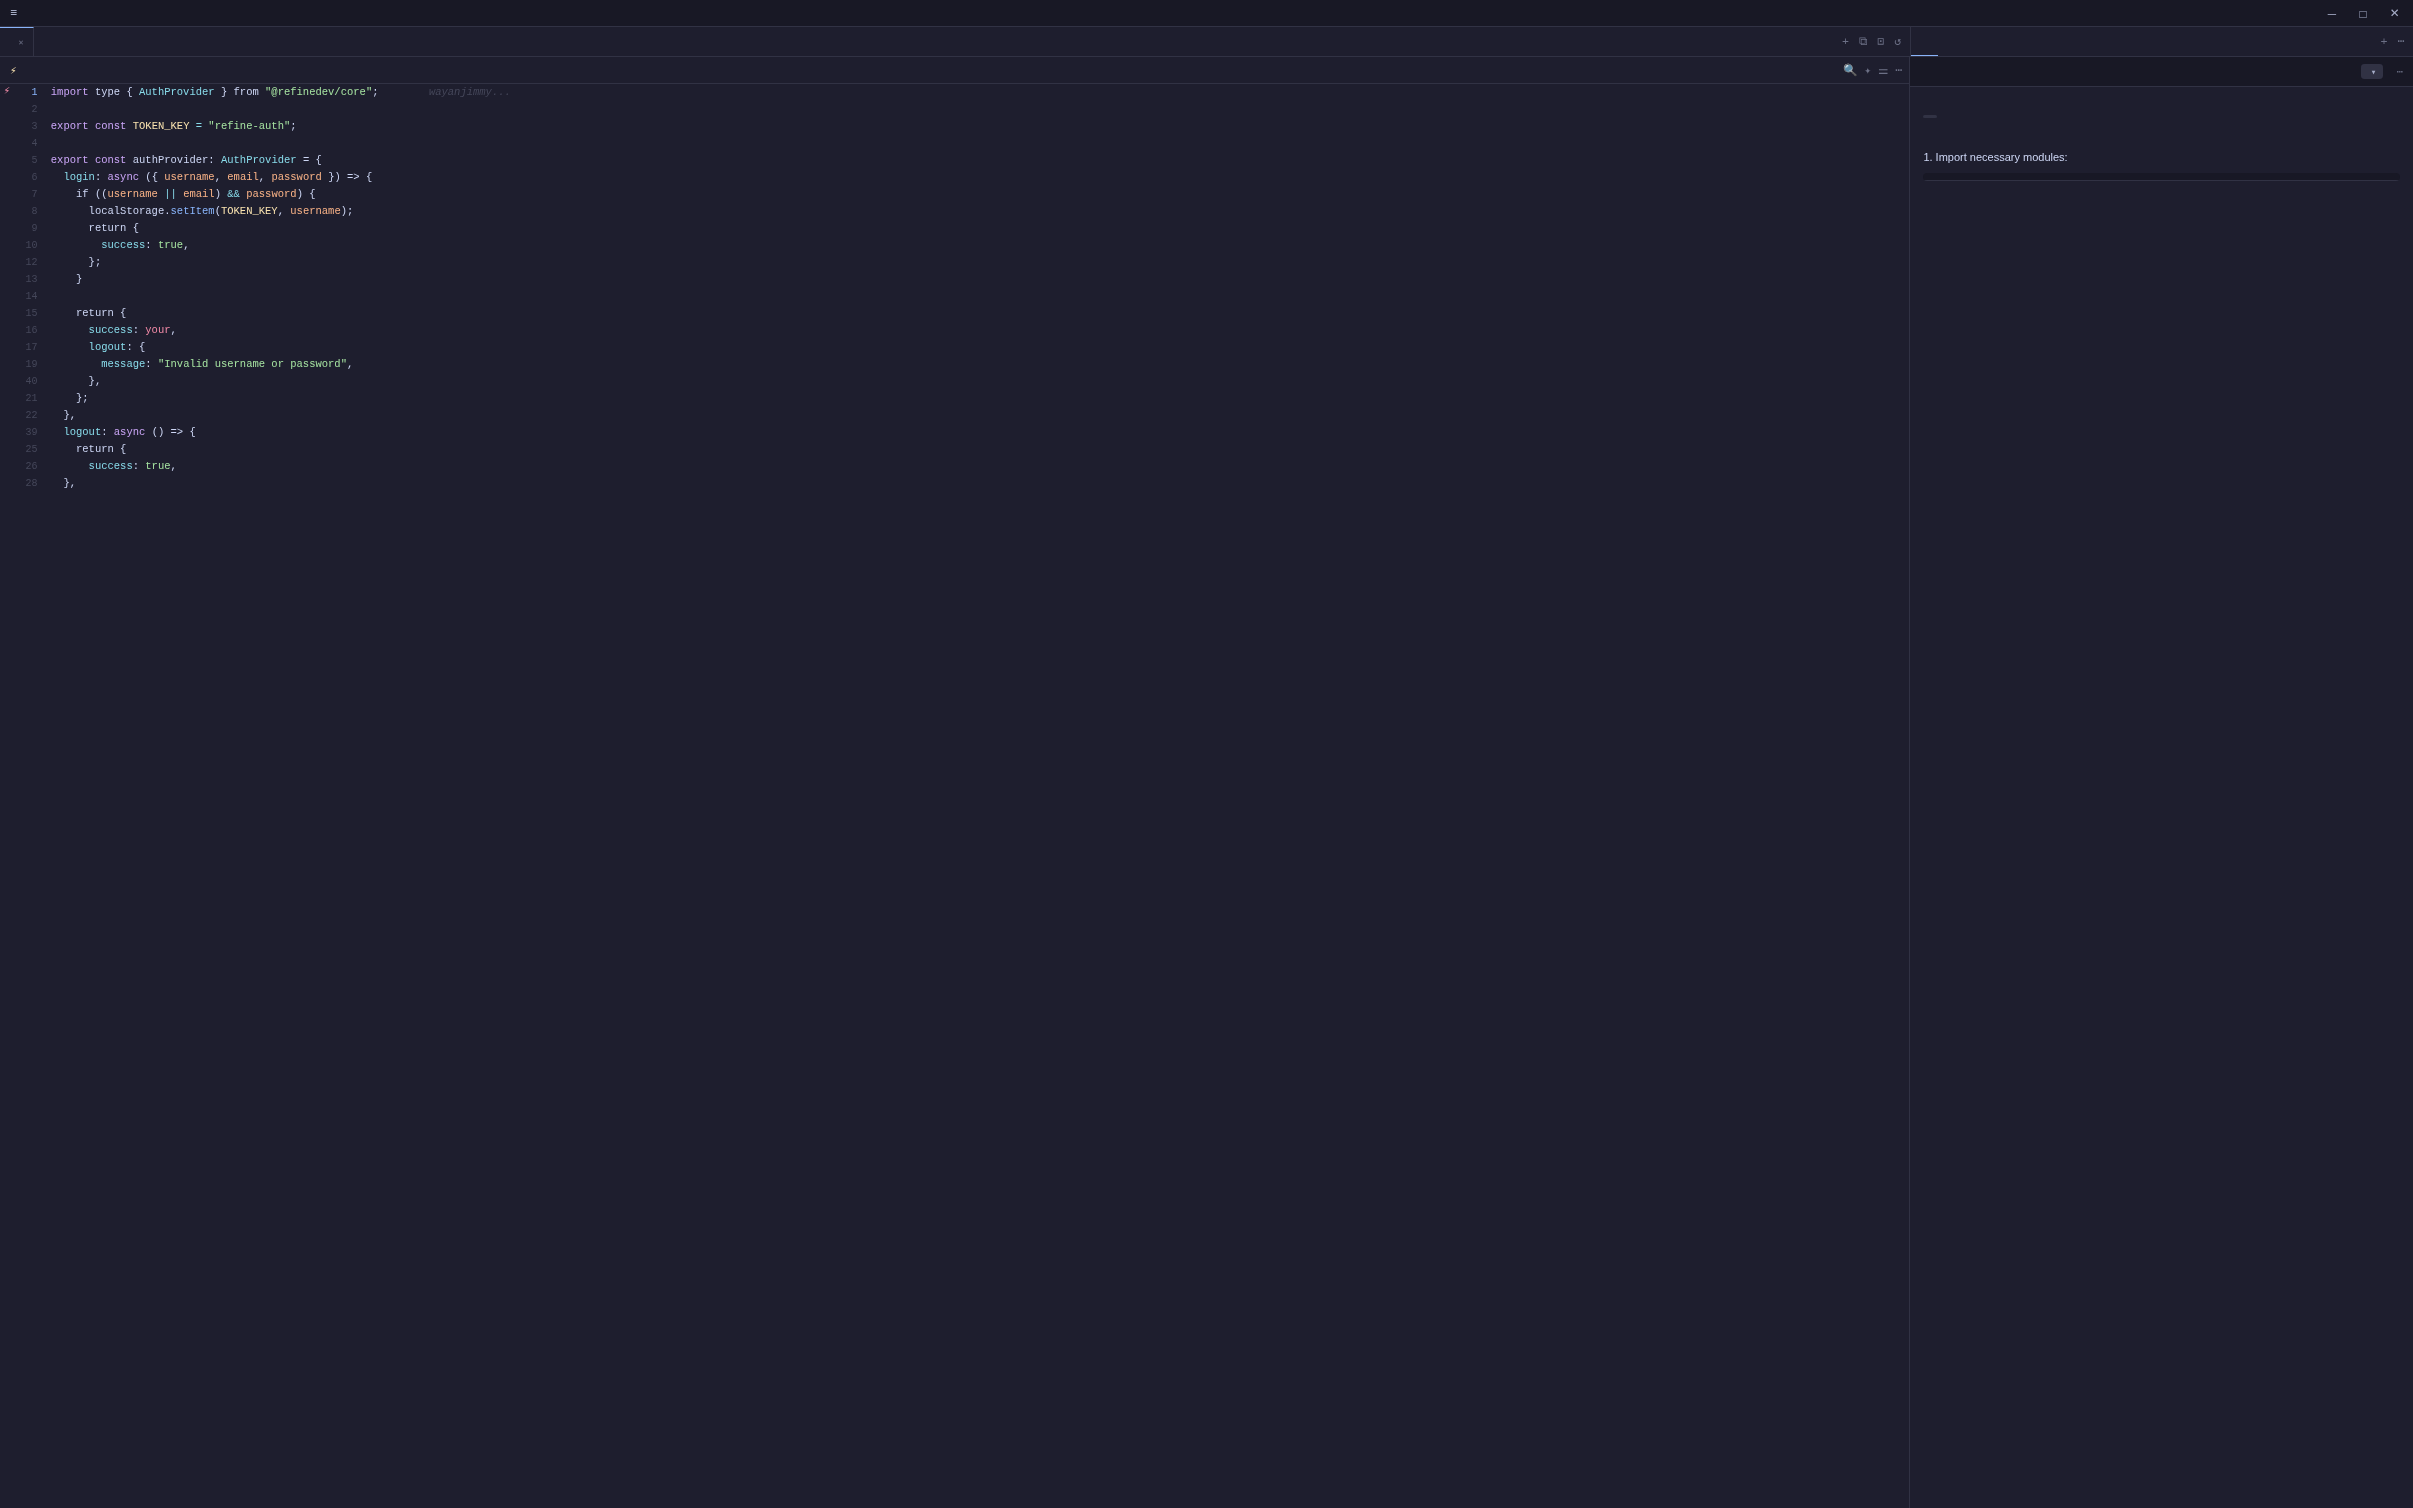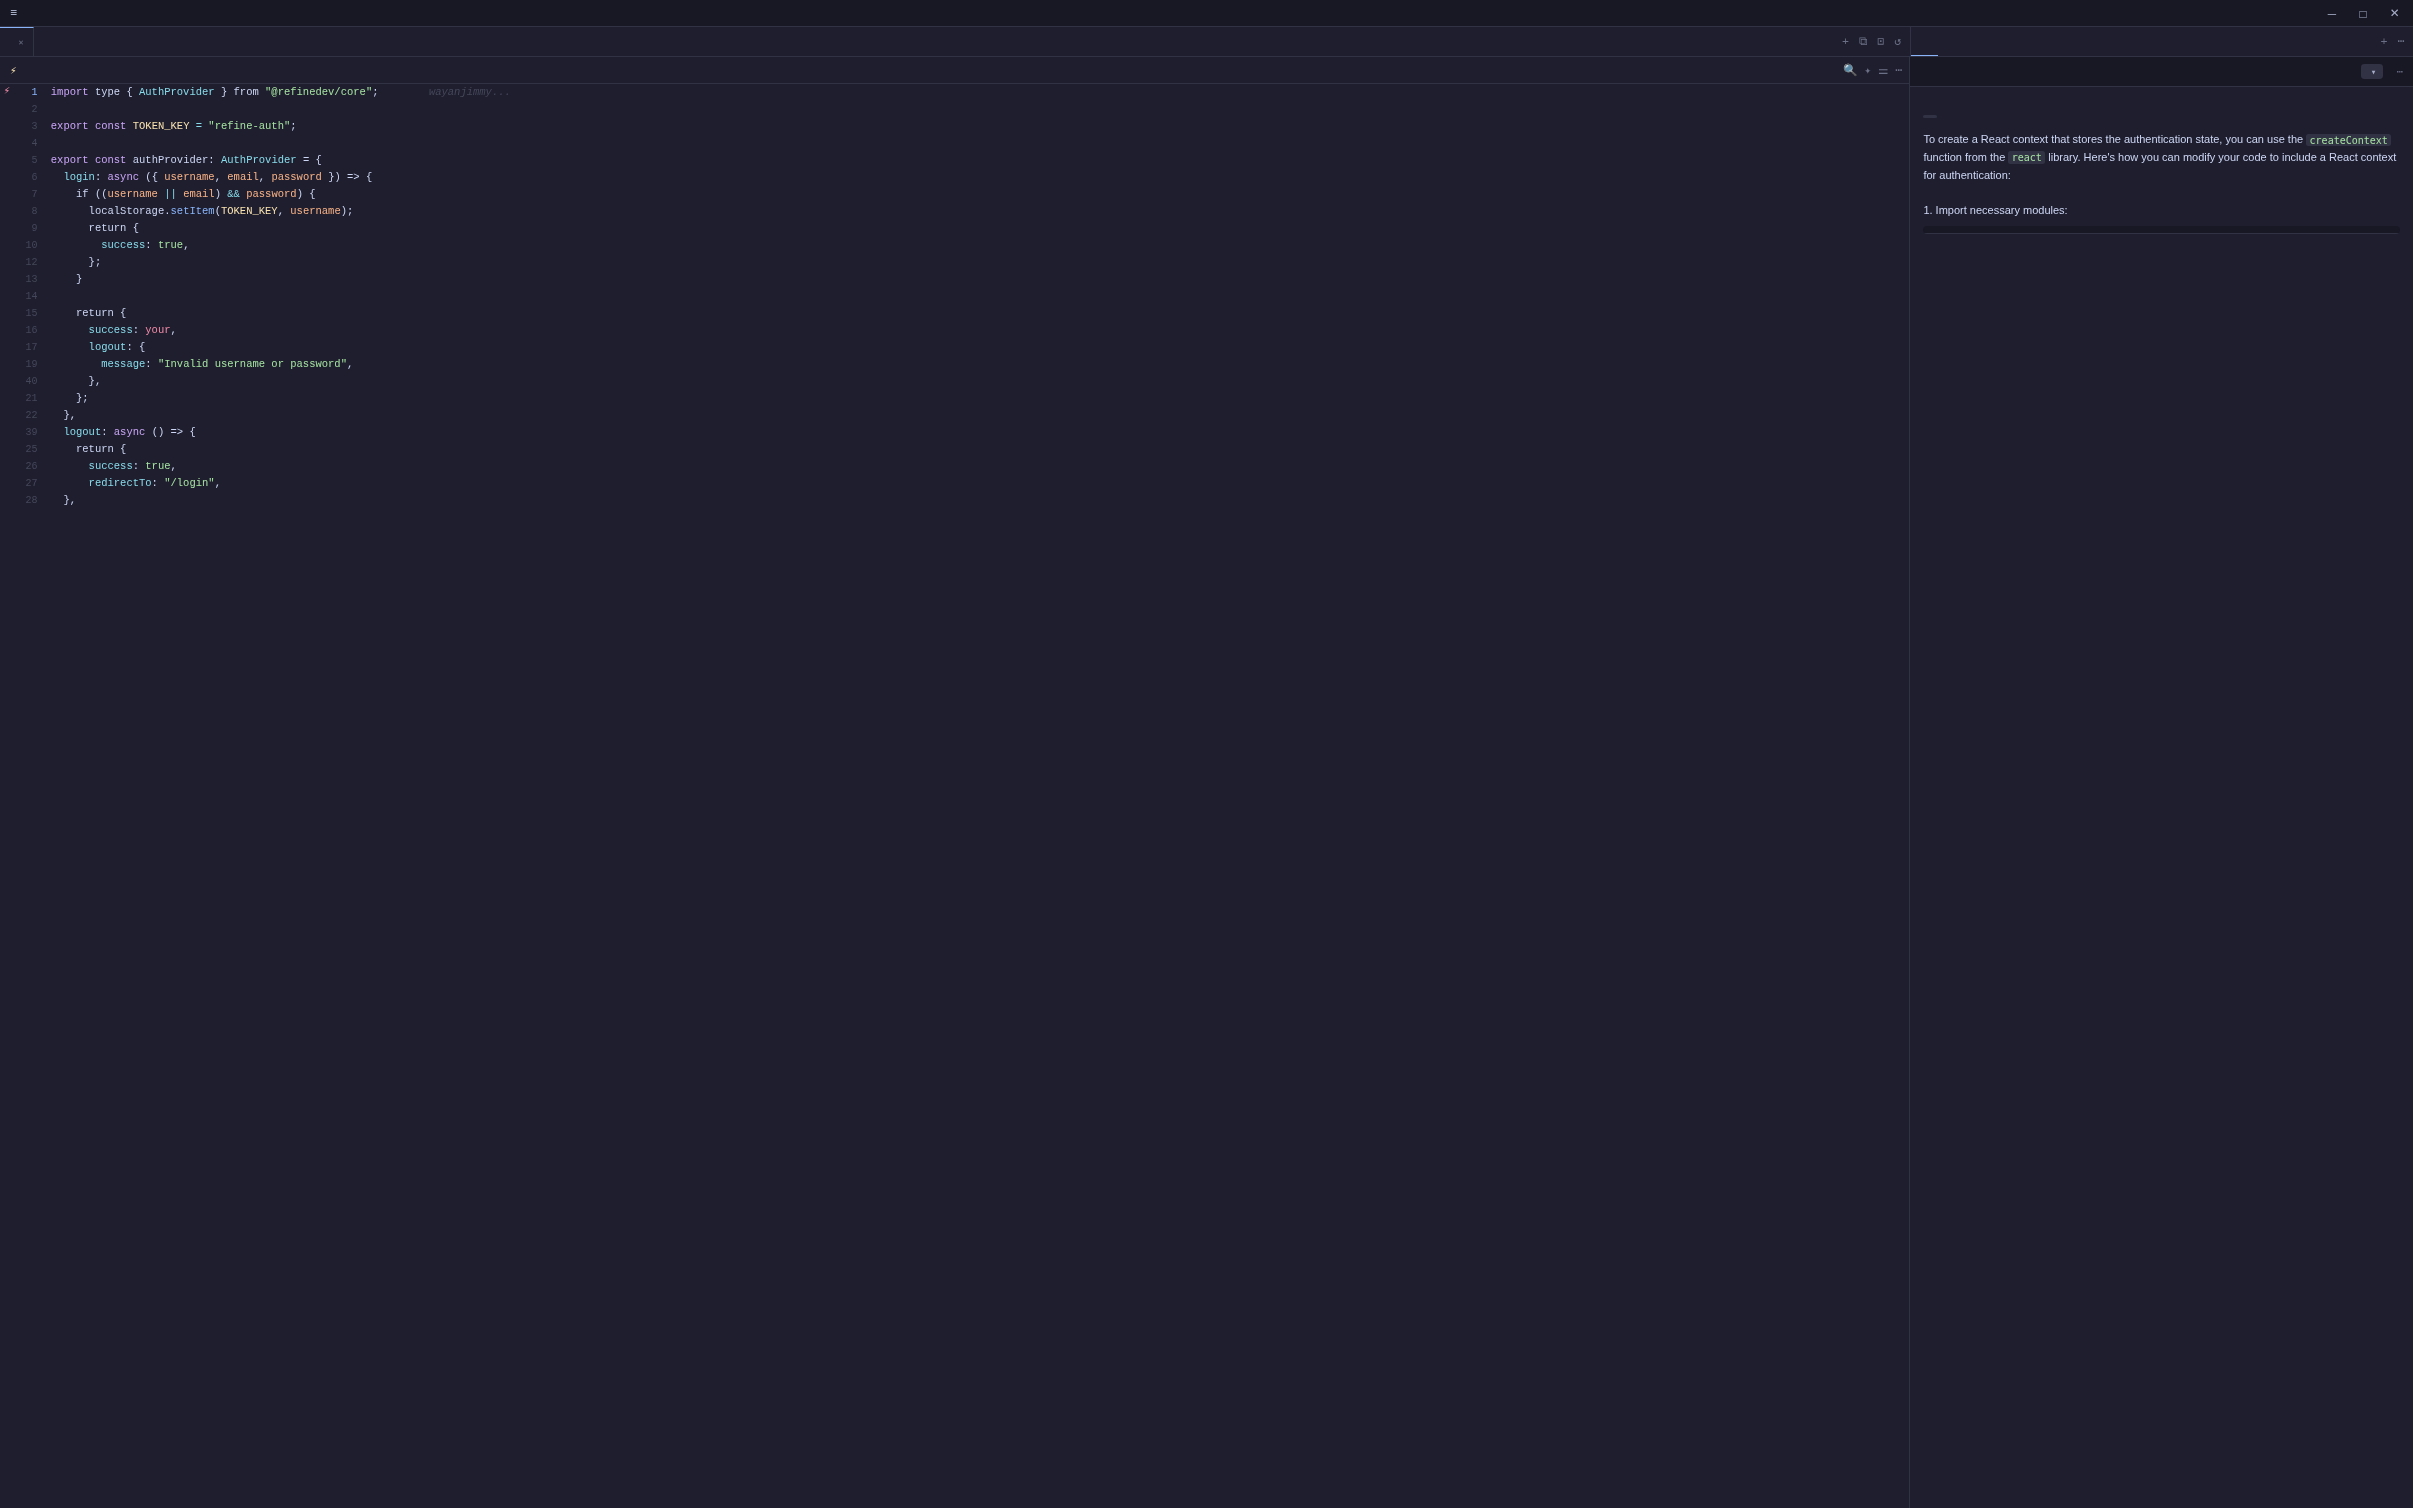--- a/index.html
+++ b/index.html
@@ -524,25 +524,20 @@
           <span class="line-number">25</span>
           <span class="line-content"><span class="punct">    return {</span></span>
         </div>
 
         <div class="code-line">
           <span class="line-indicator"></span>
           <span class="line-number">26</span>
           <span class="line-content"><span class="punct">      </span><span class="prop">success</span><span class="punct">: </span><span class="bool-true">true</span><span class="punct">,</span></span>
         </div>
 
-        <div class="code-line">
-          <span class="line-indicator"></span>
-          <span class="line-number">27</span>
-          <span class="line-content"><span class="punct">      </span><span class="prop">redirectTo</span><span class="punct">: </span><span class="str">"/login"</span><span class="punct">,</span></span>
-        </div>
 
         <div class="code-line">
           <span class="line-indicator"></span>
           <span class="line-number">28</span>
           <span class="line-content"><span class="punct">  },</span></span>
         </div>
       </div>
     </div>
   </div>
 
@@ -563,23 +558,20 @@
     <div class="ai-chat">
 
       <div class="ai-message ai-message-user">
         <span class="ai-text"></span>
       </div>
 
       <div class="ai-message ai-message-assistant">
         <div>
           <span class="ai-badge"></span>
         </div>
-        <div class="ai-text">
-          To create a React context that stores the authentication state, you can use the <span class="ai-inline-code">createContext</span> function from the <span class="ai-inline-code">react</span> library. Here's how you can modify your code to include a React context for authentication:
-        </div>
         <br>
         <div class="ai-text">1. Import necessary modules:</div>
         <div class="ai-code-block">
           <div class="ai-code-block-header"></div>
           </div></div>
       </div>
     </div>
   </div>
 
 </body></html>

